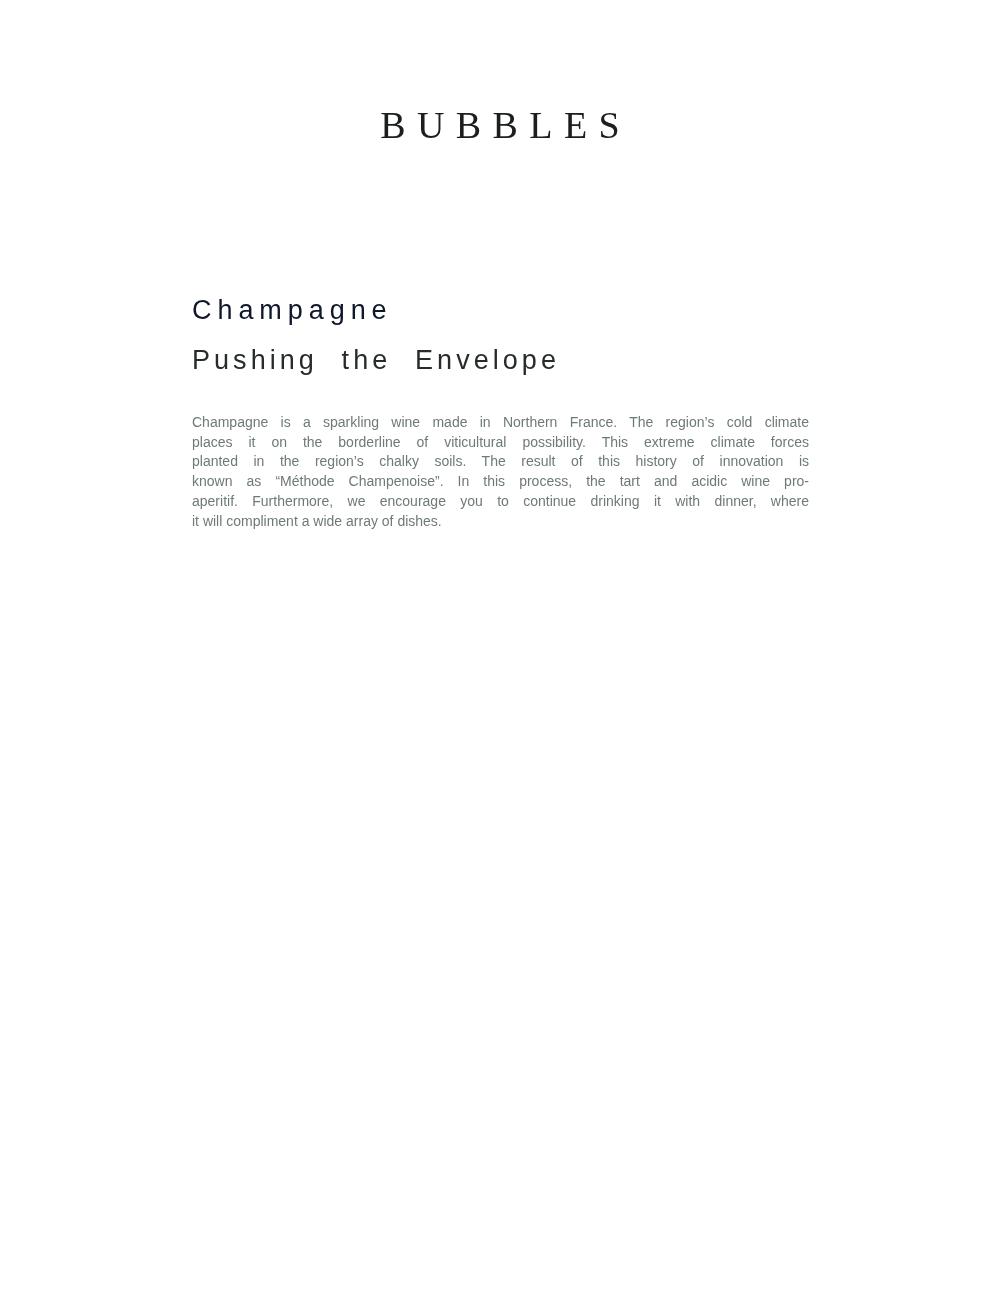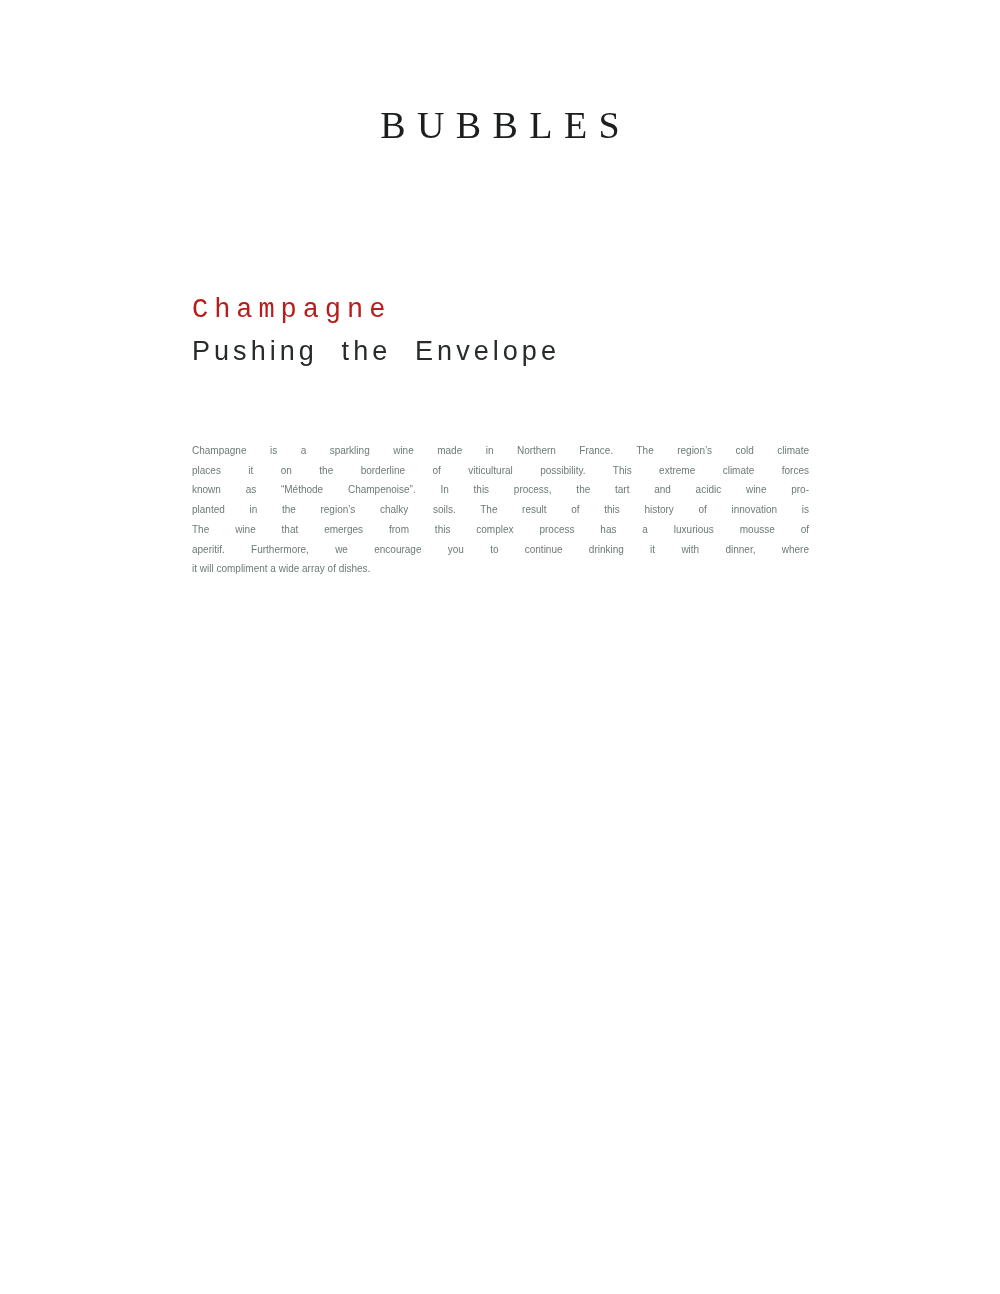--- a/index.html
+++ b/index.html
@@ -29,44 +29,43 @@
     letter-spacing: 0.30em;
     text-indent: 0.30em;
     color: #1c1f1e;
   }
   .section-head {
     position: absolute;
     top: 293px;
     left: 192px;
   }
   .heading {
-    font-family: Liberation Mono, monospace;
+    font-family: Liberation Sans, sans-serif;
     font-size: 27px;
     line-height: 34px;
     letter-spacing: 0.22em;
-    color: #b91c1c;
+    color: #0f172a;
   }
   .subheading {
-    margin-top: 7px;
+    margin-top: 16px;
     font-family: "Liberation Sans", sans-serif;
     font-size: 27px;
     line-height: 34px;
     letter-spacing: 0.15em;
     word-spacing: 0.45em;
     color: #272c2a;
   }
   .body-text {
     position: absolute;
     top: 413px;
     left: 192px;
     width: 617px;
-    font-size: 10px;
+    font-size: 14px;
     line-height: 19.7px;
     color: #6d7a77;
-    margin-top: 28px;
   }
   .jline {
     text-align: justify;
     text-align-last: justify;
   }
   .jline:last-child {
     text-align-last: left;
   }
   .page-number {
     position: absolute;
@@ -88,22 +87,21 @@
 
   <div class="section-head">
     <div class="heading">Champagne</div>
     <div class="subheading">Pushing the Envelope</div>
   </div>
 
   <div class="body-text">
 
   <div class="jline">Champagne is a sparkling wine made in Northern France. The region’s cold climate</div>
       <div class="jline">places it on the borderline of viticultural possibility. This extreme climate forces</div>
+      <div class="jline">planted in the region’s chalky soils. The result of this history of innovation is</div>
       <div class="jline">known as “Méthode Champenoise”. In this process, the tart and acidic wine pro-</div>
-      <div class="jline">planted in the region’s chalky soils. The result of this history of innovation is</div>
-      <div class="jline">The wine that emerges from this complex process has a luxurious mousse of</div>
       <div class="jline">aperitif. Furthermore, we encourage you to continue drinking it with dinner, where</div>
       <div class="jline">it will compliment a wide array of dishes.</div>
     </div>
 
   <div class="page-number">8</div>
 
 </div>
 
 </body></html>

